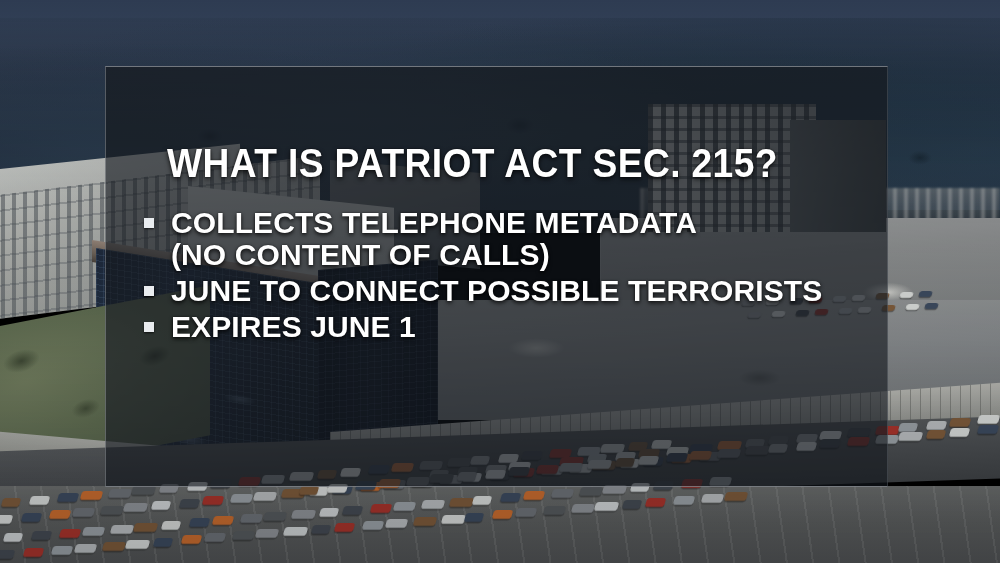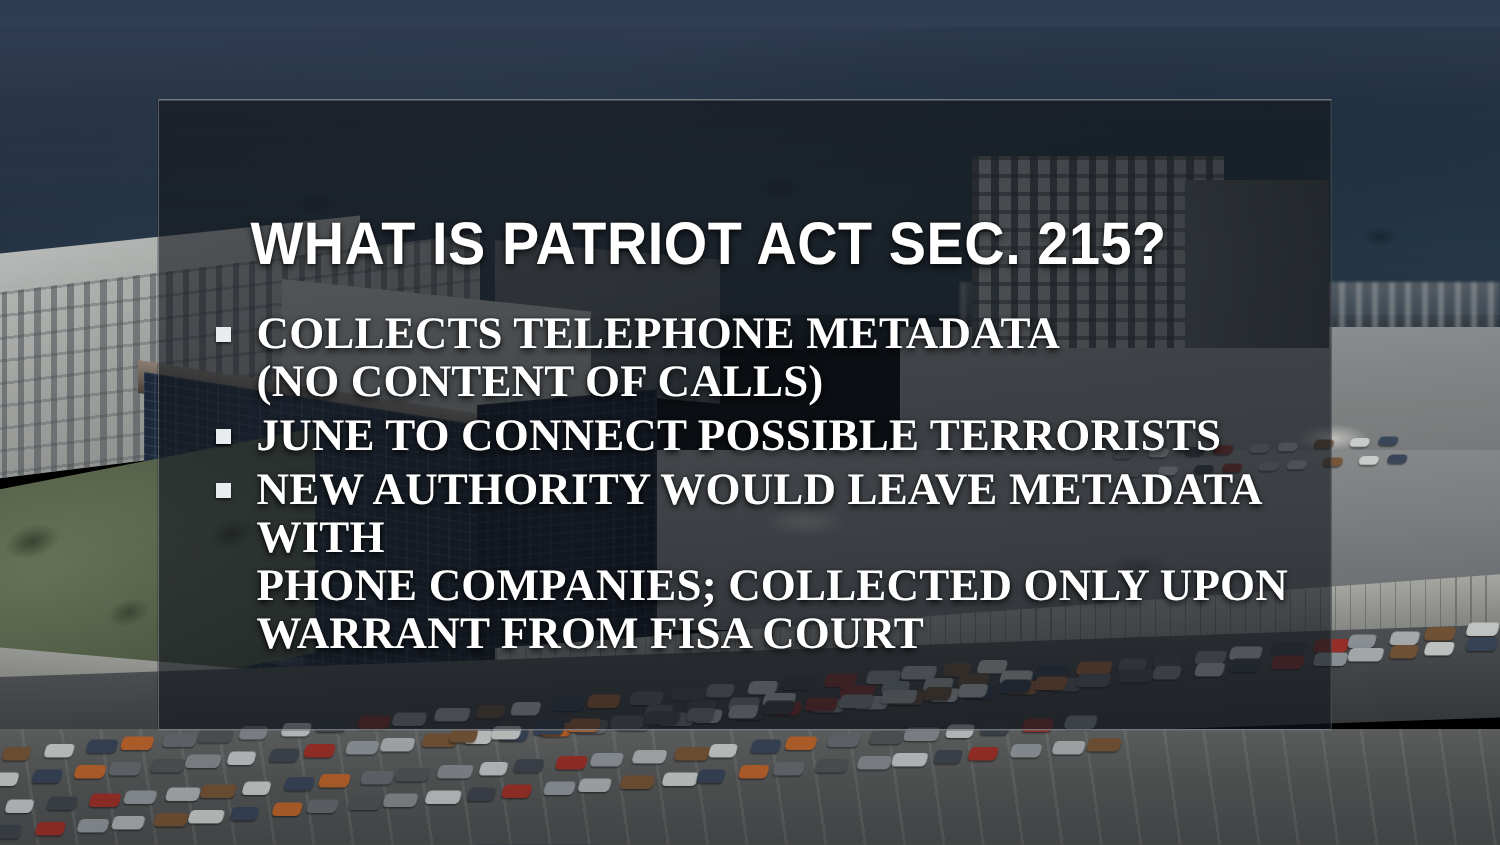--- a/index.html
+++ b/index.html
@@ -259,21 +259,20 @@
   }
 
   .bullets {
     position:absolute; left:38px; top:140px; right:14px;
     list-style:none;
   }
   .bullet {
     position:relative;
     padding-left:27px;
     margin-bottom:4px;
-    font-family:Liberation Serif, serif;
   }
   .bullet-marker {
     position:absolute; left:0; top:11px;
     width:10px; height:10px;
     background:#e9ecef;
     box-shadow:0 1px 2px rgba(0,0,0,.7);
   }
   .bullet-text {
     font-size:30px; line-height:32px;
     font-weight:700; color:#ffffff;
@@ -515,25 +514,23 @@
 
         <li class="bullet">
           <span class="bullet-marker"></span>
         </li>
 
         <li class="bullet">
           <span class="bullet-marker"></span>
           <span class="bullet-text">JUNE TO CONNECT POSSIBLE TERRORISTS</span>
         </li>
 
-
         <li class="bullet">
           <span class="bullet-marker"></span>
-          <span class="bullet-text">NEW AUTHORITY WOULD LEAVE METADATA WITH
-PHONE COMPANIES; COLLECTED ONLY UPON
-WARRANT FROM FISA COURT</span>
+          <span class="bullet-text">EXPIRES JUNE 1</span>
         </li>
+
 
       </ul>
     </div>
   </div>
 
 </div>
 
 </body></html>

